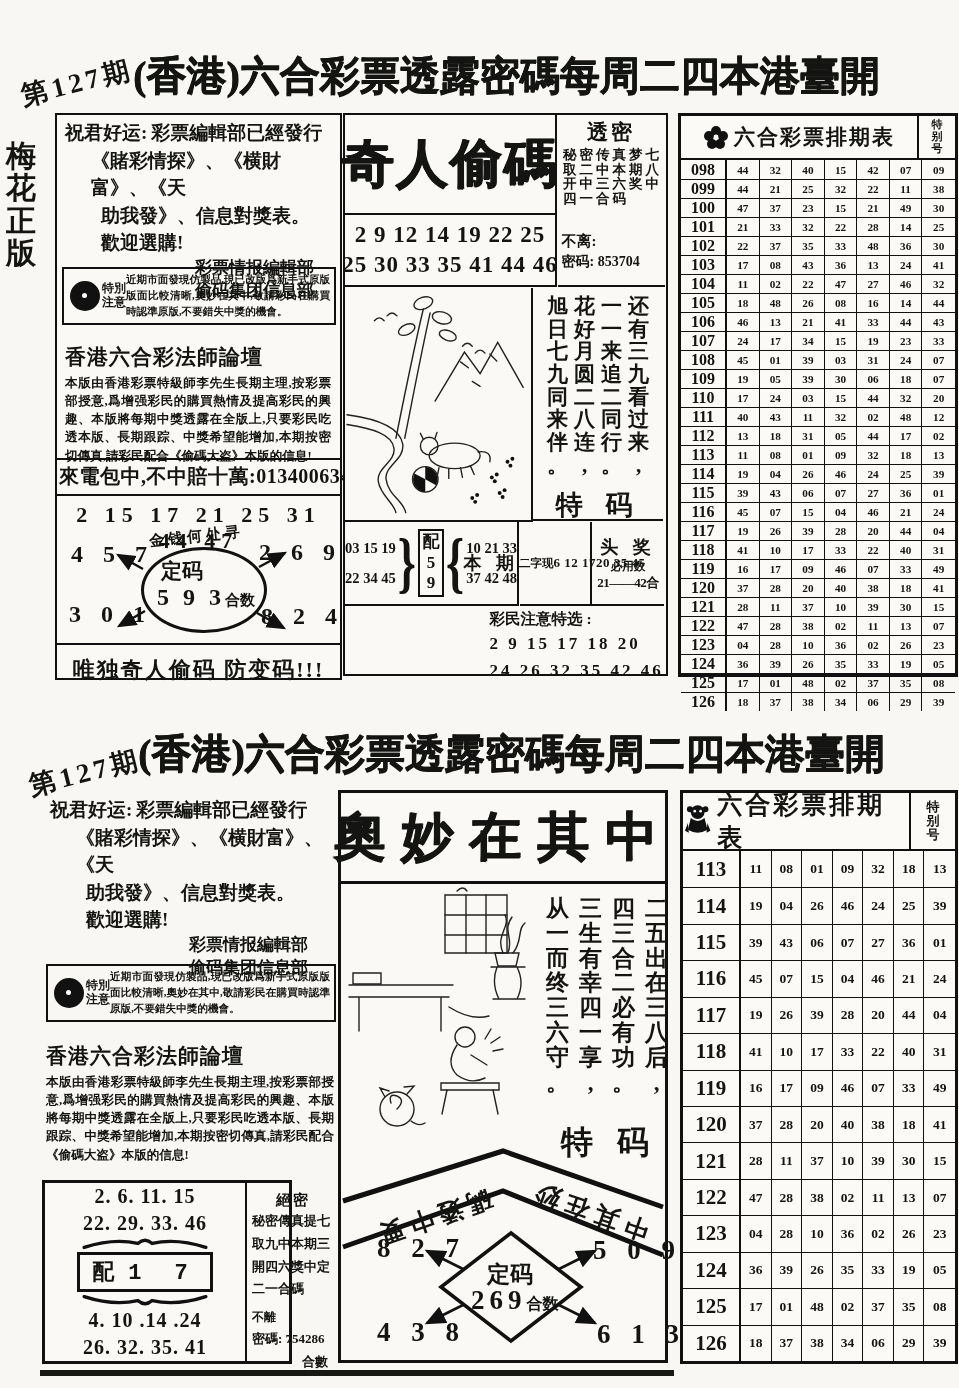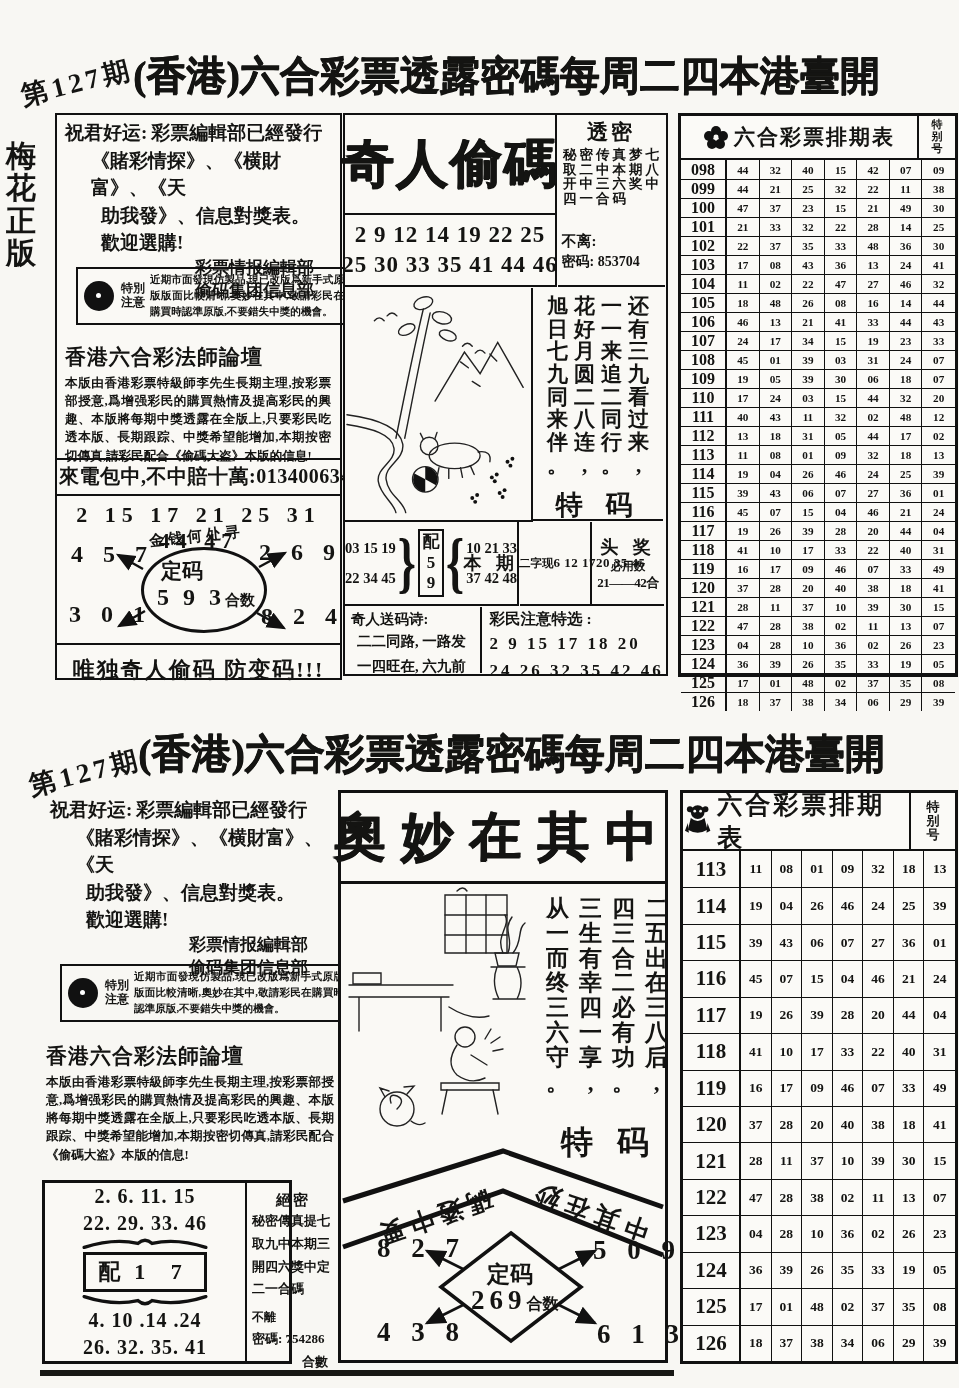--- a/index.html
+++ b/index.html
@@ -17,21 +17,21 @@
   
   .vcols{display:flex;flex-direction:row-reverse;justify-content:center;}
   .vcol{display:block;}
   .vch{display:block;text-align:center;line-height:1.08;}
 
   
   .tl-box{left:55px;top:113px;width:283px;height:563px;border:2.5px solid #111;background:#faf9f5;}
   .greet-lead{font-size:19px;font-weight:900;}
   .greet-line{font-size:19px;font-weight:700;line-height:1.45;}
   .greet-sign{font-size:17px;font-weight:700;line-height:1.35;}
-  .notice-box{border:2.5px solid #111;display:flex;align-items:center;gap:5px;padding:3px 4px;margin-left:14px;}
+  .notice-box{border:2.5px solid #111;display:flex;align-items:center;padding:3px 4px;}
   .notice-dot{width:30px;height:30px;border-radius:50%;background:#111;position:relative;flex:none;margin:0 2px;}
   .notice-dot:after{content:"";position:absolute;left:12px;top:12px;width:5px;height:5px;border-radius:50%;background:#fff;}
   .notice-lbl{font-size:12px;font-weight:900;line-height:1.15;flex:none;text-align:center;}
   .notice-txt{font-size:10.6px;font-weight:700;line-height:1.5;text-align:justify;}
   .forum-title{font-size:21px;font-weight:900;letter-spacing:1px;}
   .forum-body{font-size:12.6px;font-weight:700;line-height:1.44;text-align:justify;}
   .hotline{font-size:20px;font-weight:900;border-top:2px solid #111;border-bottom:2.5px solid #111;
            padding:3px 0 4px 0;white-space:nowrap;letter-spacing:0.5px;}
   .lucky{font-size:22px;font-weight:700;letter-spacing:6px;text-align:center;padding-top:5px;}
   .strip{border-top:2.5px solid #111;font-size:22px;font-weight:900;text-align:center;letter-spacing:2px;padding-top:10px;}
@@ -337,25 +337,20 @@
       <div class="cells">二字现</div>
       <div class="celln">6 12  17</div>
       <div class="celln">20 35 45</div>
     </div>
     <div class="abs" style="left:247px;top:407px;width:72px;height:82px;border-bottom:2.5px solid #111;display:flex;flex-direction:column;align-items:center;justify-content:center;">
       <div class="cellt">头 奖</div>
       <div class="cells">必用数</div>
       <div class="celln" style="letter-spacing:-0.5px;">21——42合</div>
     </div>
 
-    <div class="abs" style="left:0;top:492px;width:137px;height:66px;border-right:2.5px solid #111;padding:3px 0 0 6px;box-sizing:border-box;">
-      <div class="songma-t">奇人送码诗:</div>
-      <div class="songma-l" style="padding-left:6px;">二二同路, 一路发</div>
-      <div class="songma-l" style="padding-left:6px;">一四旺在, 六九前</div>
-    </div>
     <div class="abs" style="left:139.5px;top:492px;width:180px;height:66px;padding:2px 0 0 5px;box-sizing:border-box;">
       <div class="texuan-t">彩民注意特选 :</div>
       <div class="texuan-r">2  9  15  17  18  20</div>
       <div class="texuan-r">24 26 32 35 42 46</div>
     </div>
   </div>
 
   <div class="abs sched sched--small" style="left:678px;top:113px;width:280px;height:564px;">
     <div class="sched-head" style="height:42px;">
       <div class="sched-title-wrap">
@@ -698,21 +693,21 @@
     <div class="forum-body" style="margin-top:3px;">本版由香港彩票特級師李先生長期主理,按彩票部授意,爲增强彩民的購買熱情及提高彩民的興趣、本版將每期中獎透露在全版上,只要彩民吃透本版、長期跟踪、中獎希望能增加,本期按密切傳真,請彩民配合《偷碼大盗》本版的信息!</div>
   </div>
 
   <div class="abs" style="left:42px;top:1180px;width:250px;height:184px;border:3px solid #111;background:#faf9f5;box-sizing:border-box;">
     <div class="abs" style="left:0;top:0;width:200px;height:100%;border-right:2.5px solid #111;display:flex;flex-direction:column;align-items:center;justify-content:center;">
       <div class="numbox-row">2. 6. 11. 15</div>
       <div class="numbox-row">22. 29. 33. 46</div>
       <svg width="158" height="15" viewBox="0 0 158 15">
         <path d="M3,13 Q40,1 70,8 Q79,0 88,8 Q118,1 155,13" stroke="#111" stroke-width="3.4" fill="none" stroke-linecap="round"></path>
       </svg>
-      <div class="pei2" style="margin:3px 0;"><span>配</span><span style="font-weight:700;letter-spacing:10px;padding-left:8px;">1 7</span></div>
+      <div class="pei2" style="margin:3px 0;font-family:Liberation Mono, monospace;"><span>配</span><span style="font-weight:700;letter-spacing:10px;padding-left:8px;">1 7</span></div>
       <svg width="158" height="15" viewBox="0 0 158 15" style="transform:scaleY(-1);">
         <path d="M3,13 Q40,1 70,8 Q79,0 88,8 Q118,1 155,13" stroke="#111" stroke-width="3.4" fill="none" stroke-linecap="round"></path>
       </svg>
       <div class="numbox-row">4. 10 .14 .24</div>
       <div class="numbox-row">26. 32. 35. 41</div>
     </div>
     <div class="abs" style="left:203px;top:0;width:86px;height:100%;padding:8px 0 0 4px;box-sizing:border-box;">
       <div class="secret-t">絕密</div>
       <div class="secret-l">秘密傳真提七</div>
       <div class="secret-l">取九中本期三</div>

